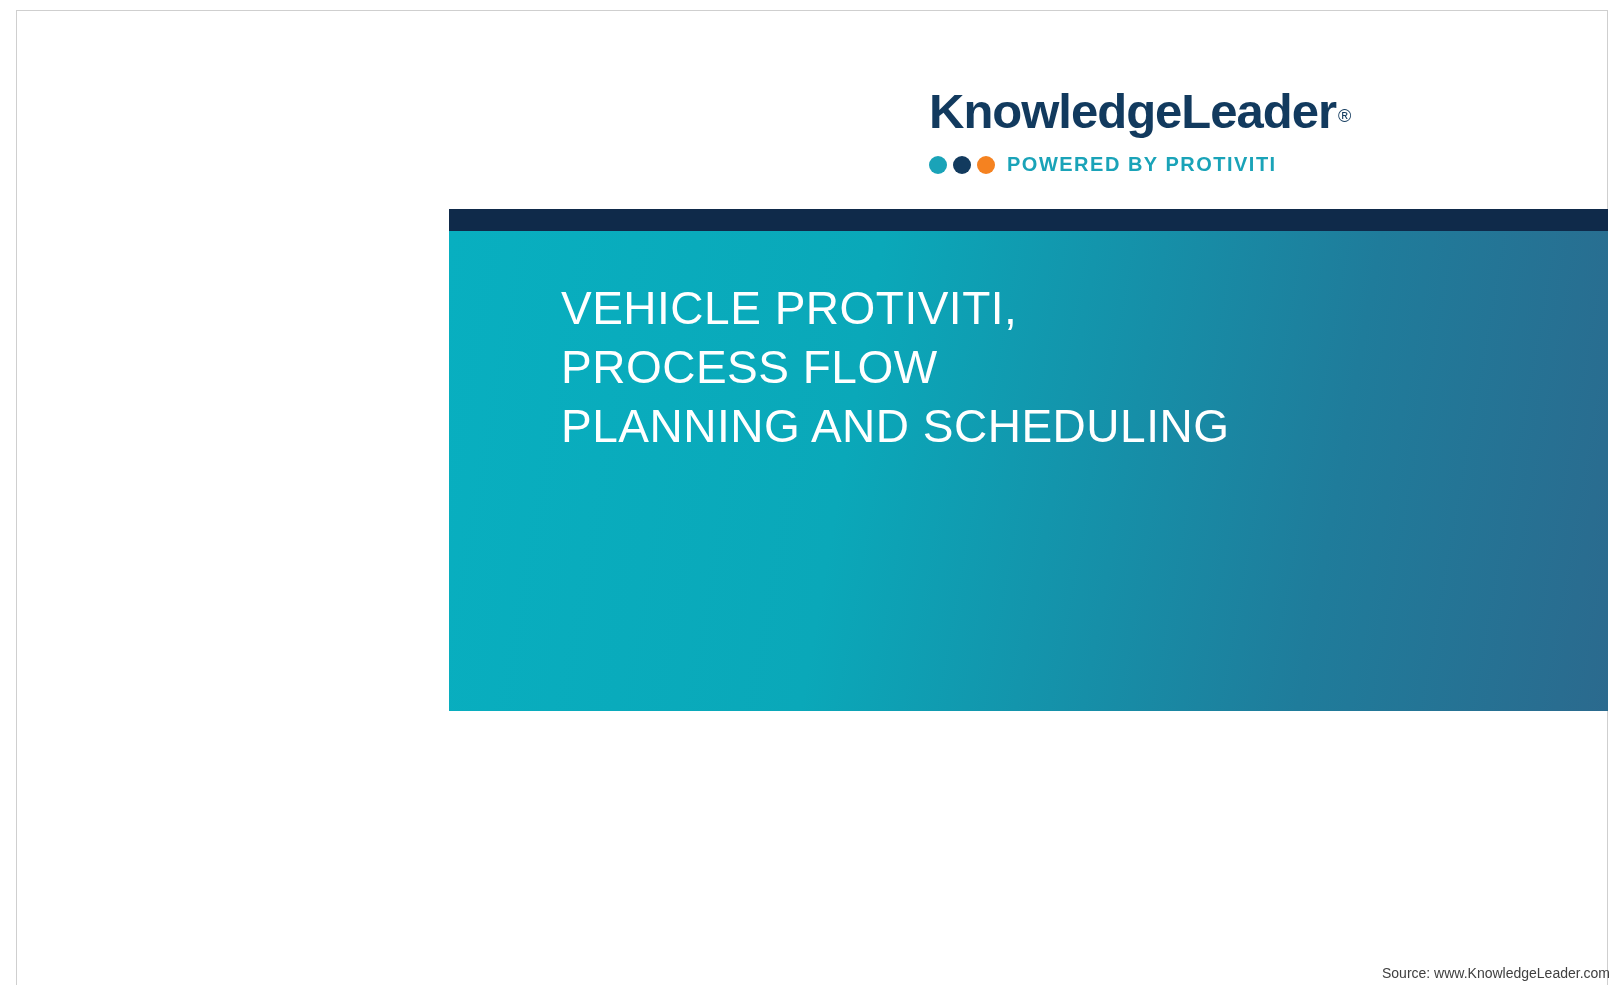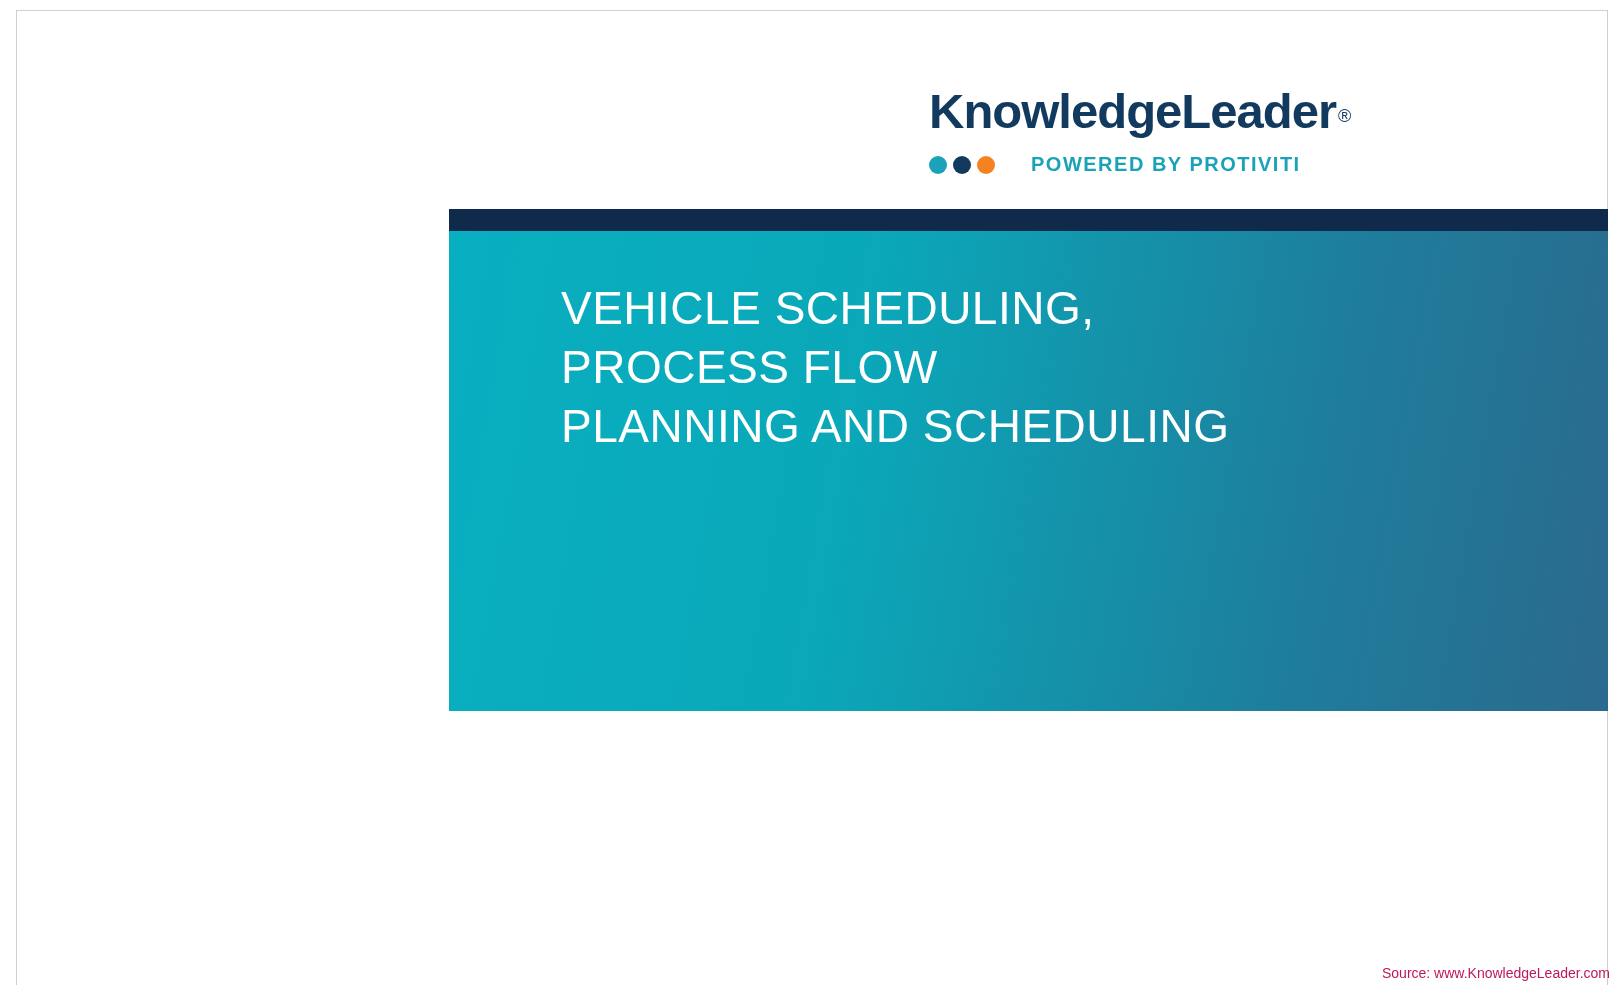--- a/index.html
+++ b/index.html
@@ -29,21 +29,21 @@
   .logo-reg {
     font-size: 18px;
     vertical-align: super;
     color: #123a5e;
     margin-left: 2px;
   }
   .logo-sub-row {
     margin-top: 14px;
     display: flex;
     align-items: center;
-    gap: 36px;
+    gap: 12px;
   }
   .dots { display: flex; align-items: center; gap: 6px; }
   .dot { width: 18px; height: 18px; border-radius: 50%; }
   .dot.c1 { background: #1aa3b8; }
   .dot.c2 { background: #123a5e; }
   .dot.c3 { background: #f58220; }
   .logo-sub {
     font-size: 20px;
     font-weight: 700;
     letter-spacing: 1.5px;
@@ -73,21 +73,21 @@
     font-size: 46px;
     font-weight: 400;
     letter-spacing: 0.5px;
     line-height: 1.28;
   }
   .source {
     position: absolute;
     right: 14px;
     bottom: 4px;
     font-size: 14px;
-    color: #be185d;
+    color: #404040;
   }
 </style>
 </head>
 <body>
 
 <div class="slide">
 
   <div class="logo-block">
     <div>
       <span class="logo-text">KnowledgeLeader</span><span class="logo-reg">®</span>
@@ -99,21 +99,21 @@
         <div class="dot c3"></div>
       </div>
       <div class="logo-sub">POWERED BY PROTIVITI</div>
     </div>
   </div>
 
   <div class="title-bar-dark"></div>
 
   <div class="title-box">
     <div class="title-text">
-      <div>VEHICLE SCHEDULING,</div>
+      <div>VEHICLE PROTIVITI,</div>
       <div>PROCESS FLOW</div>
       <div>PLANNING AND SCHEDULING</div>
     </div>
   </div>
 
 </div>
 
 <div class="source">Source: www.KnowledgeLeader.com</div>
 
 </body></html>

